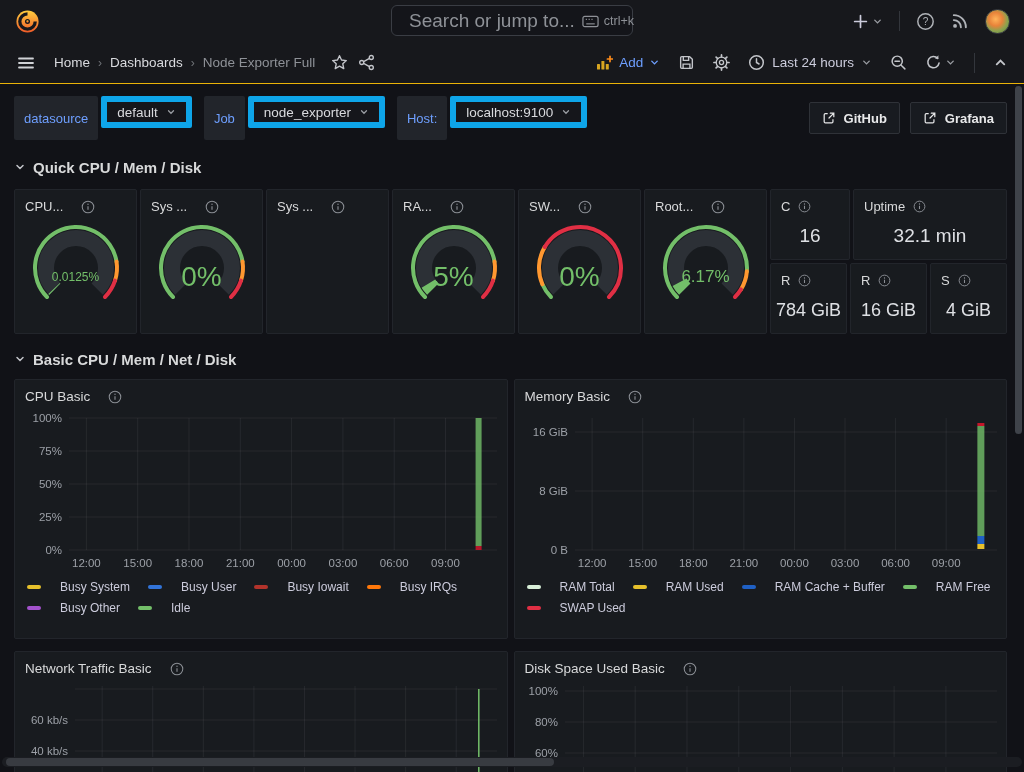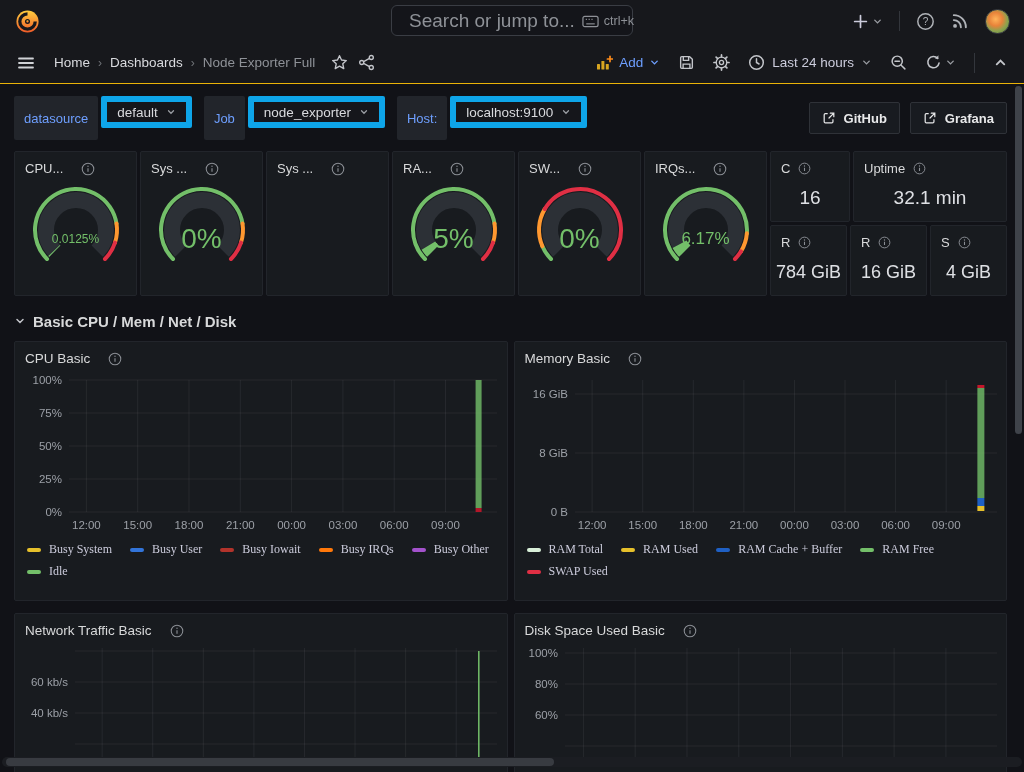--- a/index.html
+++ b/index.html
@@ -58,21 +58,21 @@
   .stats-top { display:grid; grid-template-columns:80px 1fr; gap:3px; }
   .stats-bottom { display:grid; grid-template-columns:1fr 1fr 1fr; gap:3px; }
   .stat-panel { display:flex; flex-direction:column; }
   .stat-value { margin-top:auto; text-align:center; padding-bottom:12px; font-size:19px; font-weight:500; color:#dee0e4; }
 
   .charts-row { display:grid; grid-template-columns:1fr 1fr; gap:6px; margin-top:9px; height:260px; }
   .charts-row.bottom { margin-top:12px; height:212px; }
   .chart-panel { display:flex; flex-direction:column; }
   .chart-body { padding:2px 6px 0 4px; }
   .legend { display:flex; flex-wrap:wrap; column-gap:18px; row-gap:7px; padding:2px 10px 0 12px; }
-  .legend-item { display:flex; align-items:center; gap:8px; font-size:12px; color:#ccccdc; cursor:pointer;font-family:Liberation Serif, serif; }
+  .legend-item { display:flex; align-items:center; gap:19px; font-size:12px; color:#ccccdc; cursor:pointer; }
   .legend-swatch { width:14px; height:4px; border-radius:2px; }
 
   
   .h-scrollbar { position:absolute; left:2px; right:2px; bottom:5px; height:10px; background:#1b1d22; border-radius:5px; }
   .h-scrollbar .thumb { position:absolute; left:4px; top:1px; width:548px; height:8px; background:#383b41; border-radius:4px; cursor:grab; }
   .v-scrollbar-thumb { position:absolute; right:2px; top:86px; width:7px; height:348px; background:#3f434a; border-radius:4px; cursor:grab; }
 
   svg.ic { display:block; }
 </style>
 </head>
@@ -284,20 +284,26 @@
         <button class="link-btn">
           <svg class="ic" width="14" height="14" viewBox="0 0 16 16">
             <path d="M6.5 3 H3.8 a1.3 1.3 0 0 0 -1.3 1.3 V12.2 a1.3 1.3 0 0 0 1.3 1.3 H11.2 a1.3 1.3 0 0 0 1.3 -1.3 V9.5" fill="none" stroke="#e8e9ea" stroke-width="1.4"></path>
             <path d="M9.5 2.5 H13.5 V6.5 M13.3 2.7 L8 8" fill="none" stroke="#e8e9ea" stroke-width="1.4" stroke-linecap="round"></path>
           </svg>
           <span>Grafana</span>
         </button>
       </div>
     </div>
 
+    <div class="section-header">
+      <svg class="ic" width="12" height="12" viewBox="0 0 16 16">
+          <path d="M4 6 l4 4 4-4" fill="none" stroke="#c3c5ca" stroke-width="2" stroke-linecap="round"></path>
+        </svg>
+      <span>Quick CPU / Mem / Disk</span>
+    </div>
 
     <div class="gauge-row">
 
       <div class="panel gauge-panel">
         <div class="panel-header">
           <span class="panel-title">CPU...</span>
           <span class="info-icon">
               <svg class="ic" width="14" height="14" viewBox="0 0 16 16">
                 <circle cx="8" cy="8" r="6.6" fill="none" stroke="#8a8e94" stroke-width="1.2"></circle>
                 <line x1="8" y1="7.2" x2="8" y2="11" stroke="#8a8e94" stroke-width="1.3"></line>
@@ -392,21 +398,21 @@
               <path d="M26.01 76.99 A41 41 0 0 1 17.37 64.28" stroke="#73bf69" stroke-width="4" fill="none" stroke-linecap="round"></path>
               <path d="M17.37 64.28 A41 41 0 0 1 19.71 27.13" stroke="#ff9830" stroke-width="4" fill="none" stroke-linecap="round"></path>
               <path d="M19.71 27.13 A41 41 0 1 1 83.99 76.99" stroke="#e02f44" stroke-width="4" fill="none" stroke-linecap="round"></path>
             </svg>
           <span class="gauge-value" style="font-size: 28px;">0%</span>
         </div>
       </div>
 
       <div class="panel gauge-panel">
         <div class="panel-header">
-          <span class="panel-title">IRQs...</span>
+          <span class="panel-title">Root...</span>
           <span class="info-icon">
               <svg class="ic" width="14" height="14" viewBox="0 0 16 16">
                 <circle cx="8" cy="8" r="6.6" fill="none" stroke="#8a8e94" stroke-width="1.2"></circle>
                 <line x1="8" y1="7.2" x2="8" y2="11" stroke="#8a8e94" stroke-width="1.3"></line>
                 <circle cx="8" cy="4.9" r="0.8" fill="#8a8e94"></circle>
               </svg>
             </span>
         </div>
         <div class="gauge-wrap">
           <svg class="gauge-svg ic" width="110" height="84" viewBox="0 0 110 84">

